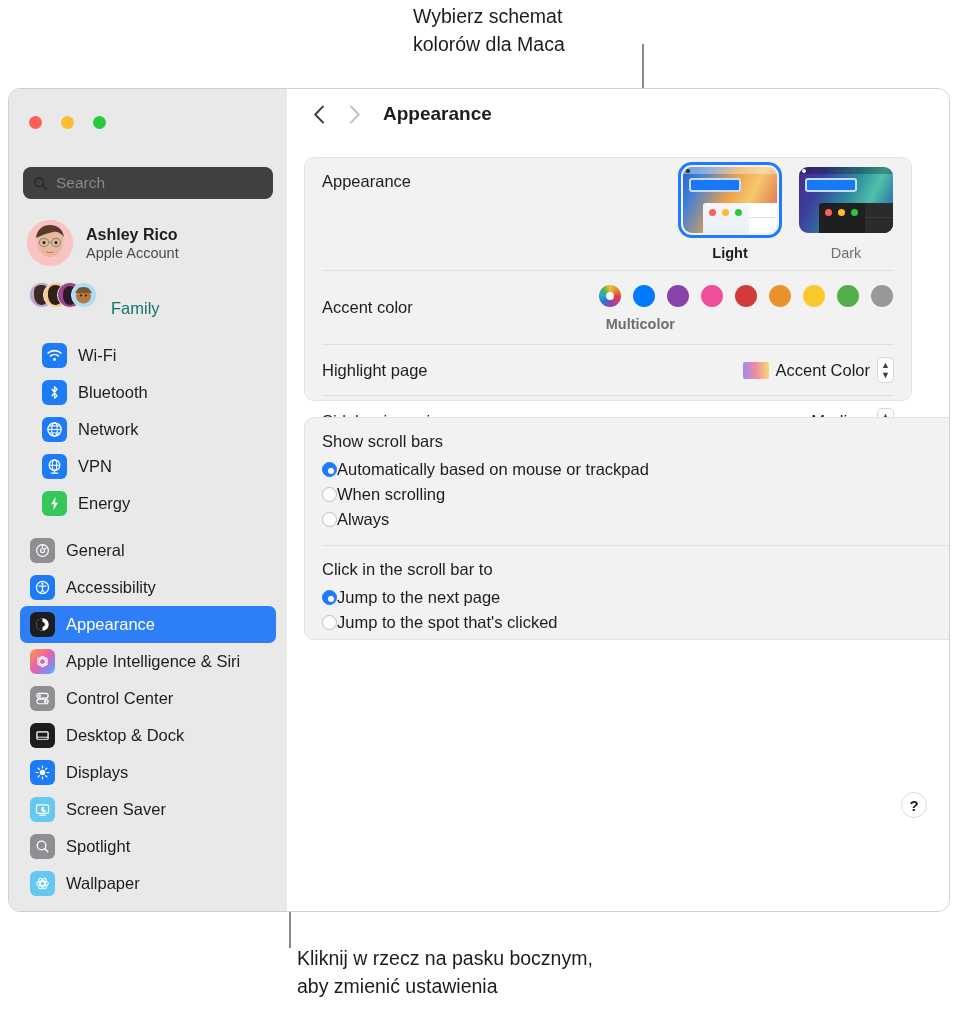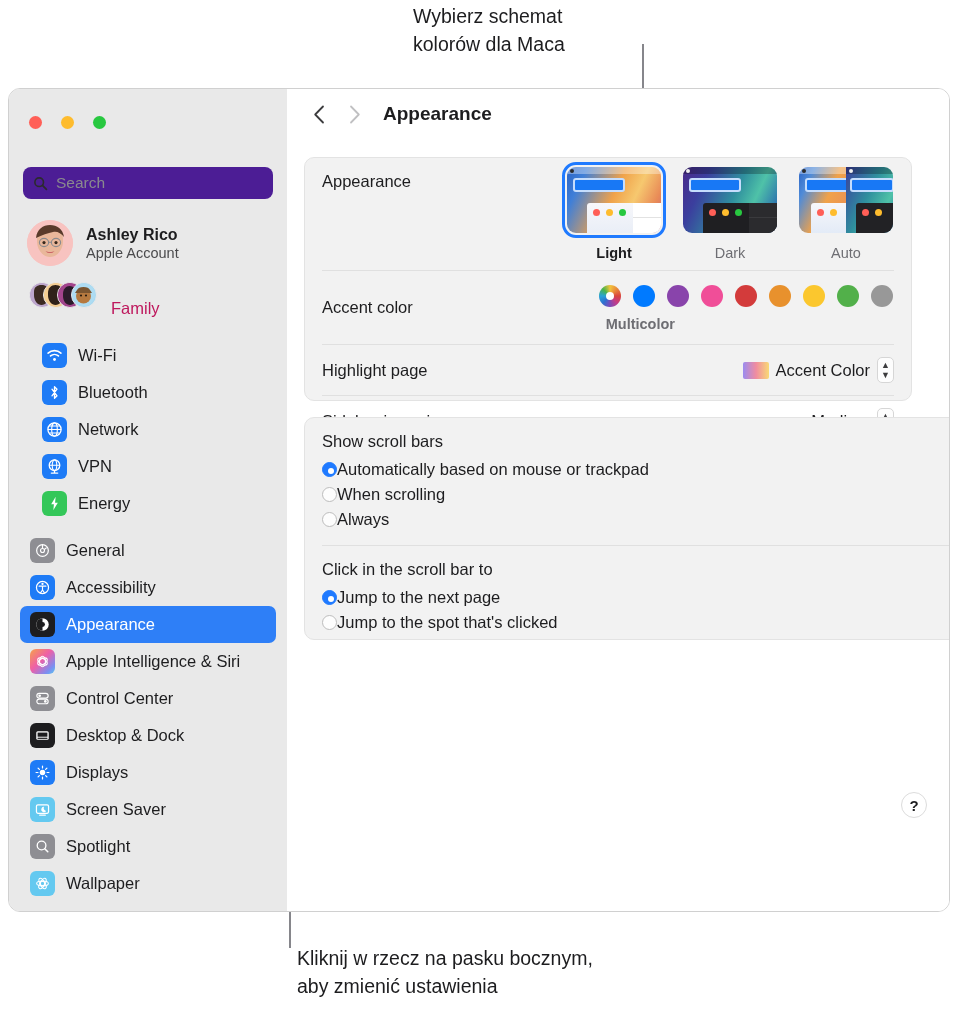--- a/index.html
+++ b/index.html
@@ -48,21 +48,21 @@
     display:flex; gap:19px;
   }
   .light{ width:13px;height:13px;border-radius:50%; }
   .l-red{background:#ff5f57;}
   .l-yellow{background:#febc2e;}
   .l-green{background:#28c840;}
 
   #search-field{
     position:absolute; left:14px; top:78px;
     width:250px; height:32px;
-    background:#4c1d95;
+    background:#404040;
     border-radius:8px;
     display:flex; align-items:center;
     box-sizing:border-box;
     padding-left:10px;
   }
   #search-field .ph{
     color:#8a8a8e; font-size:15.5px; margin-left:8px;
   }
 
   #account{
@@ -82,21 +82,21 @@
     position:absolute; left:20px; top:182px;
     display:flex; align-items:center;
   }
   .fam-stack{ position:relative; width:70px;height:26px; flex:0 0 70px;}
   .fam{
     position:absolute; top:0;
     width:26px;height:26px;border-radius:50%;
     border:1.5px solid #e9e9e9; box-sizing:border-box;
     overflow:hidden;
   }
-  .fam-label{font-size:16.5px;color:#be185d;margin-left:12px;margin-top:28px;}
+  .fam-label{font-size:16.5px;color:#0f766e;margin-left:12px;margin-top:28px;}
 
   .sb-list{ position:absolute; left:0; width:278px; }
   .sb-item{
     height:37px; margin:0 11px;
     display:flex; align-items:center;
     border-radius:7px;
     padding-left:10px;
     box-sizing:border-box;
   }
   .sb-item.selected{ background:#2e7ff7; }
@@ -561,49 +561,20 @@
                     <span class="wd" style="background:#febc2e"></span>
                     <span class="wd" style="background:#28c840"></span>
                   </div>
                 <div style="position:absolute;right:0;top:0;width:28px;height:100%;background:#2b2b2e;"></div>
                 <div style="position:absolute;right:0;top:14px;width:28px;height:1px;background:#3a3a3d;"></div>
               </div>
             </div>
             <div class="thumb-name">Dark</div>
           </div>
 
-          <div class="thumb-wrap">
-            <div class="thumb" style="display:flex;">
-              <div style="position:relative;width:50%;height:100%;overflow:hidden;background:linear-gradient(115deg,#2b63c4 0%,#4f8bd8 20%,#f0a24a 55%,#e98b57 100%);">
-                <div class="menubar">
-                    <div class="apple-dot"></div>
-                  </div>
-                <div class="bluepill" style="left:6px;width:44px;"></div>
-                <div class="win" style="left:12px;width:40px;background:linear-gradient(180deg,#f7f7fa,#e3ebf7);border-top-left-radius:3px;">
-                  <div class="win-dots">
-                      <span class="wd" style="background:#ff5f57"></span>
-                      <span class="wd" style="background:#febc2e"></span>
-                    </div>
-                </div>
-              </div>
-              <div style="position:relative;width:50%;height:100%;overflow:hidden;background:linear-gradient(115deg,#3b3f9e 0%,#2f8f9e 45%,#4fc2a8 75%,#2b6fae 100%);">
-                <div class="menubar" style="background:rgba(0,0,0,.25);">
-                    <div class="apple-dot" style="background:#f0f0f0;"></div>
-                  </div>
-                <div class="bluepill" style="left:4px;width:44px;"></div>
-                <div class="win" style="left:10px;width:40px;background:#222225;border-top-left-radius:3px;">
-                  <div class="win-dots">
-                      <span class="wd" style="background:#ff5f57"></span>
-                      <span class="wd" style="background:#febc2e"></span>
-                    </div>
-                </div>
-              </div>
-            </div>
-            <div class="thumb-name">Auto</div>
-          </div>
         </div>
       </div>
 
       <div class="sep"></div>
 
       <div class="row" id="accent-row">
         <span class="row-label">Accent color</span>
         <div id="swatches">
           <div class="swatch" style="background:conic-gradient(#f2c33c,#e8883a,#d9453f,#c33b86,#7e49b8,#2f6fd0,#2aa3d6,#49b44a,#f2c33c);position:relative;">
             <span style="position:absolute;left:7px;top:7px;width:8px;height:8px;border-radius:50%;background:#ffffff;"></span>

